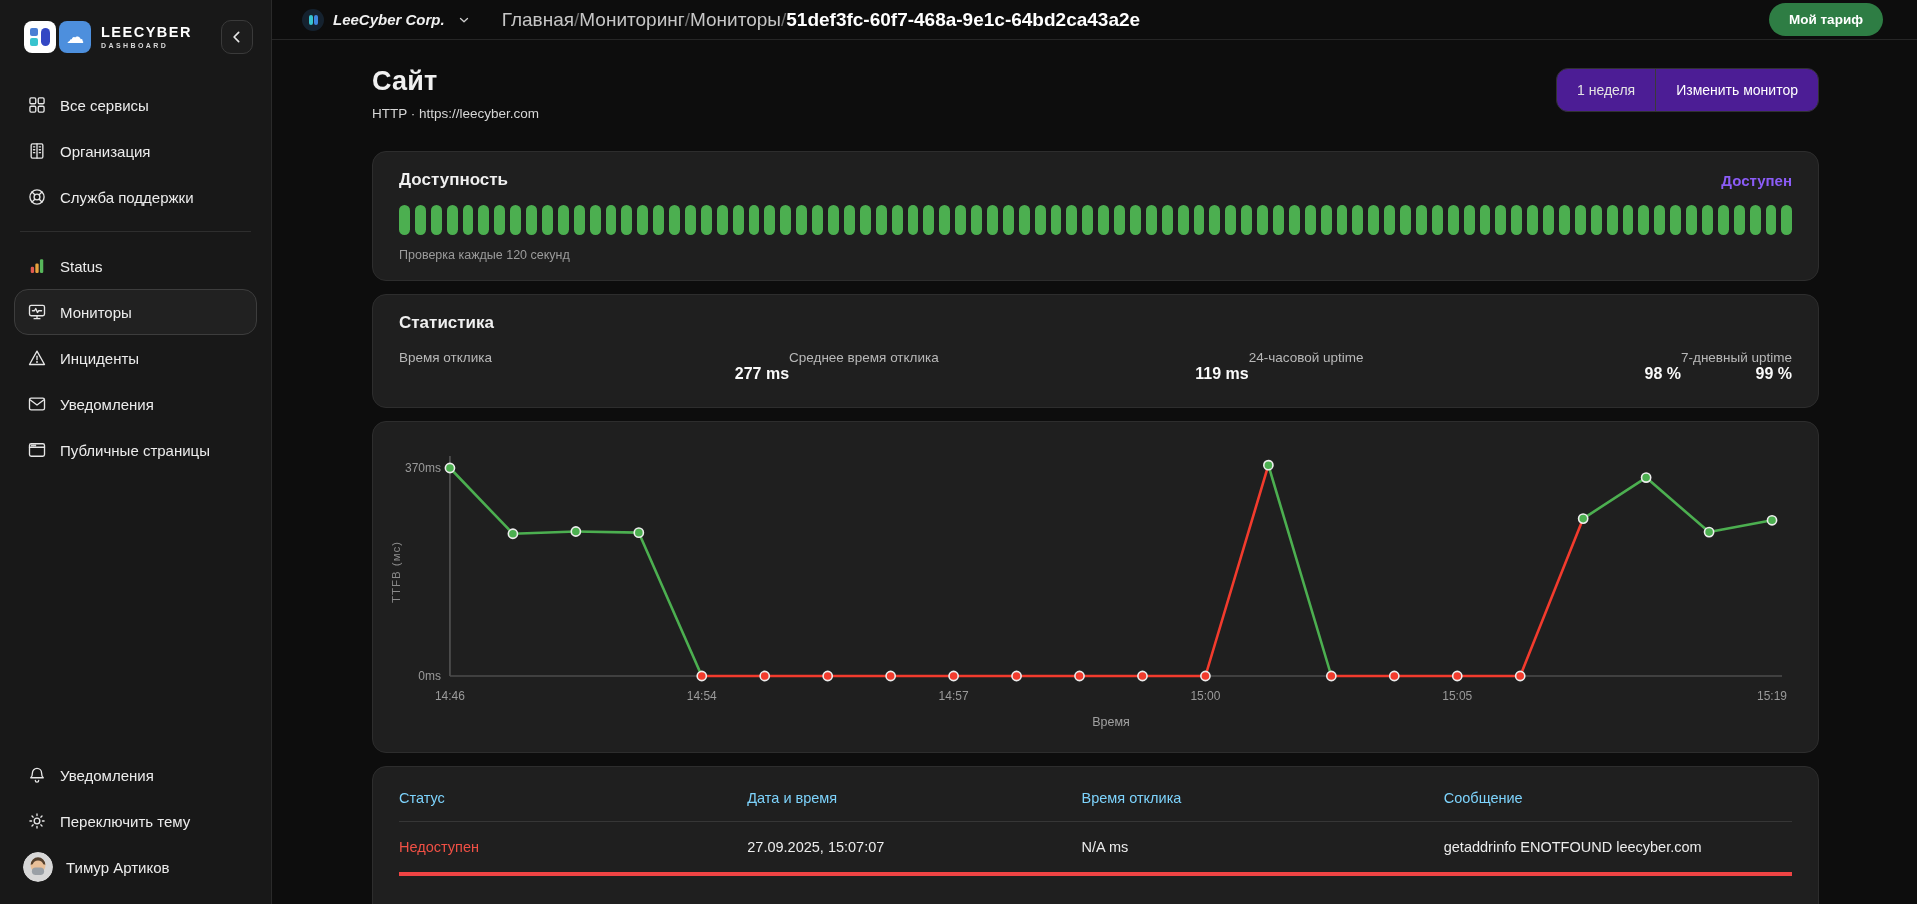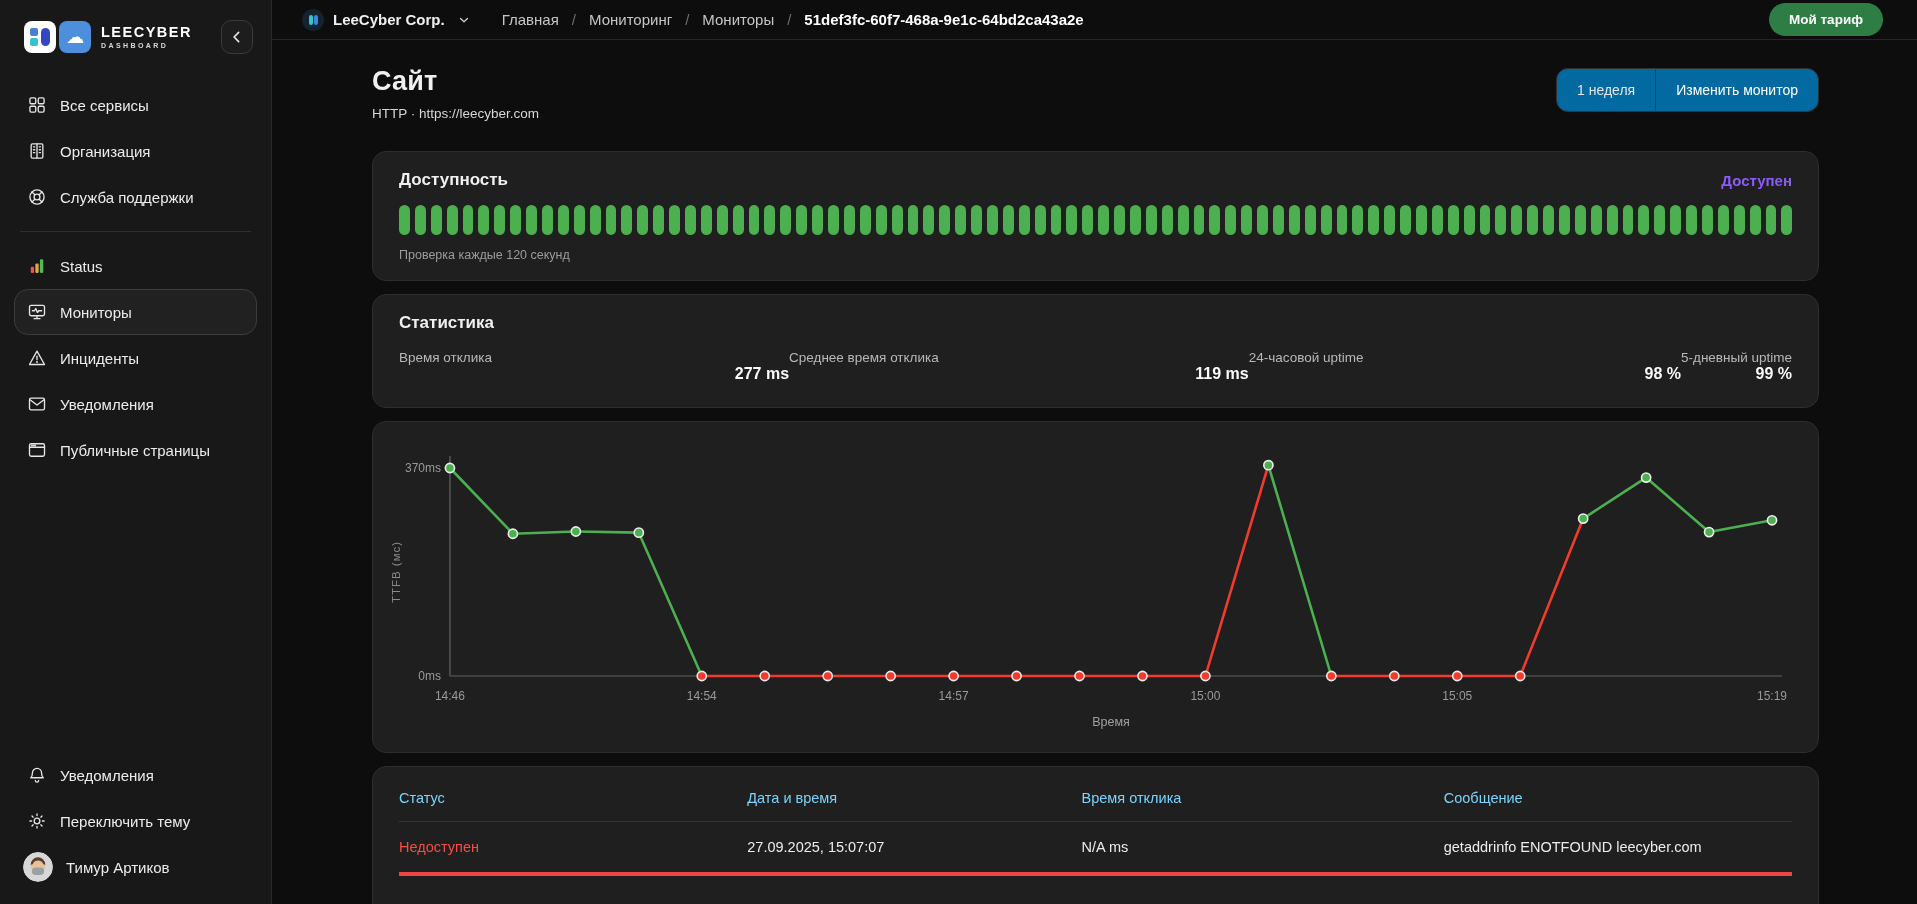--- a/index.html
+++ b/index.html
@@ -44,41 +44,41 @@
   .icon svg { width:100%; height:100%; }
   .spacer { flex:1; }
   .avatar { width:30px; height:30px; border-radius:50%; overflow:hidden; flex:0 0 30px; margin-left:-4px; }
 
   
   .main { flex:1; display:flex; flex-direction:column; min-width:0; }
   .topbar {
     height:40px; flex:0 0 40px; border-bottom:1px solid #262626;
     display:flex; align-items:center; padding:0 34px 0 30px; gap:28px;
   }
-  .org-switcher { display:flex; align-items:center; gap:9px; font-weight:700; font-size:15px; cursor:pointer; }
+  .org-switcher { display:flex; align-items:center; gap:9px; font-weight:700; font-size:15px; cursor:pointer;font-style:italic; }
   .org-icon { width:22px; height:22px; border-radius:50%; background:#15222f; position:relative; flex:0 0 22px;}
   .org-icon i { position:absolute; top:6px; width:4px; height:10px; border-radius:2px; }
   .org-icon .b1 { left:7px; background:#37c3ce; }
   .org-icon .b2 { left:12px; background:#3f86e0; }
   .chev { width:14px; height:14px; color:#cfcfcf; }
-  .breadcrumbs { display:flex; align-items:center; gap:13px; font-size:15px; color:#c6c6c6; }
+  .breadcrumbs { display:flex; align-items:center; font-size:19px; color:#c6c6c6; }
   .breadcrumbs .sep { color:#6e6e6e; }
   .breadcrumbs .crumb-last { color:#ffffff; font-weight:700; }
   .plan-btn {
     margin-left:auto; background:#2e7d44; color:#fff; border:none; cursor:pointer;
     border-radius:999px; padding:9px 20px; font-size:13.5px; font-weight:600;
     font-family:inherit;
   }
 
   .content { padding:26px 98px 0 100px; }
   .page-head { display:flex; justify-content:space-between; align-items:flex-start; }
   .page-title { font-size:27px; font-weight:800; letter-spacing:.2px; }
   .page-sub { margin-top:9px; font-size:13.5px; color:#d6d6d6; }
   .btn-group {
-    display:flex; align-items:center; background:#0369a1;
+    display:flex; align-items:center; background:#4c1d95;
     border:1px solid #313131; border-radius:12px; height:44px; margin-top:2px; overflow:hidden;
   }
   .btn-group button {
     background:none; border:none; color:#e4e4e4; font-size:14px; height:100%;
     padding:0 20px; cursor:pointer; font-family:inherit;
   }
   .btn-group .edit { font-weight:400; color:#fff; }
   .vdiv { width:1px; align-self:stretch; background:#3a3a3a; }
 
   .card { background:#1f1f1f; border:1px solid #2d2d2d; border-radius:14px; margin-top:13px; }
@@ -415,21 +415,21 @@
             </div>
             <div class="stat">
               <div class="stat-label">Среднее время отклика</div>
               <div class="stat-value">119 ms</div>
             </div>
             <div class="stat">
               <div class="stat-label">24-часовой uptime</div>
               <div class="stat-value">98 %</div>
             </div>
             <div class="stat">
-              <div class="stat-label">5-дневный uptime</div>
+              <div class="stat-label">7-дневный uptime</div>
               <div class="stat-value">99 %</div>
             </div>
           </div>
       </section>
 
       <section class="card chart-card">
         <svg id="chart" viewBox="0 0 1446 330" preserveAspectRatio="none">
             <line x1="77" y1="34" x2="77" y2="254" stroke="#565656" stroke-width="1.5"></line>
             <line x1="77" y1="254" x2="1410" y2="254" stroke="#4c4c4c" stroke-width="1.5"></line>
             <text x="68" y="50" font-size="12" fill="#9a9a9a" text-anchor="end" font-family="Liberation Sans, DejaVu Sans, sans-serif">370ms</text>

